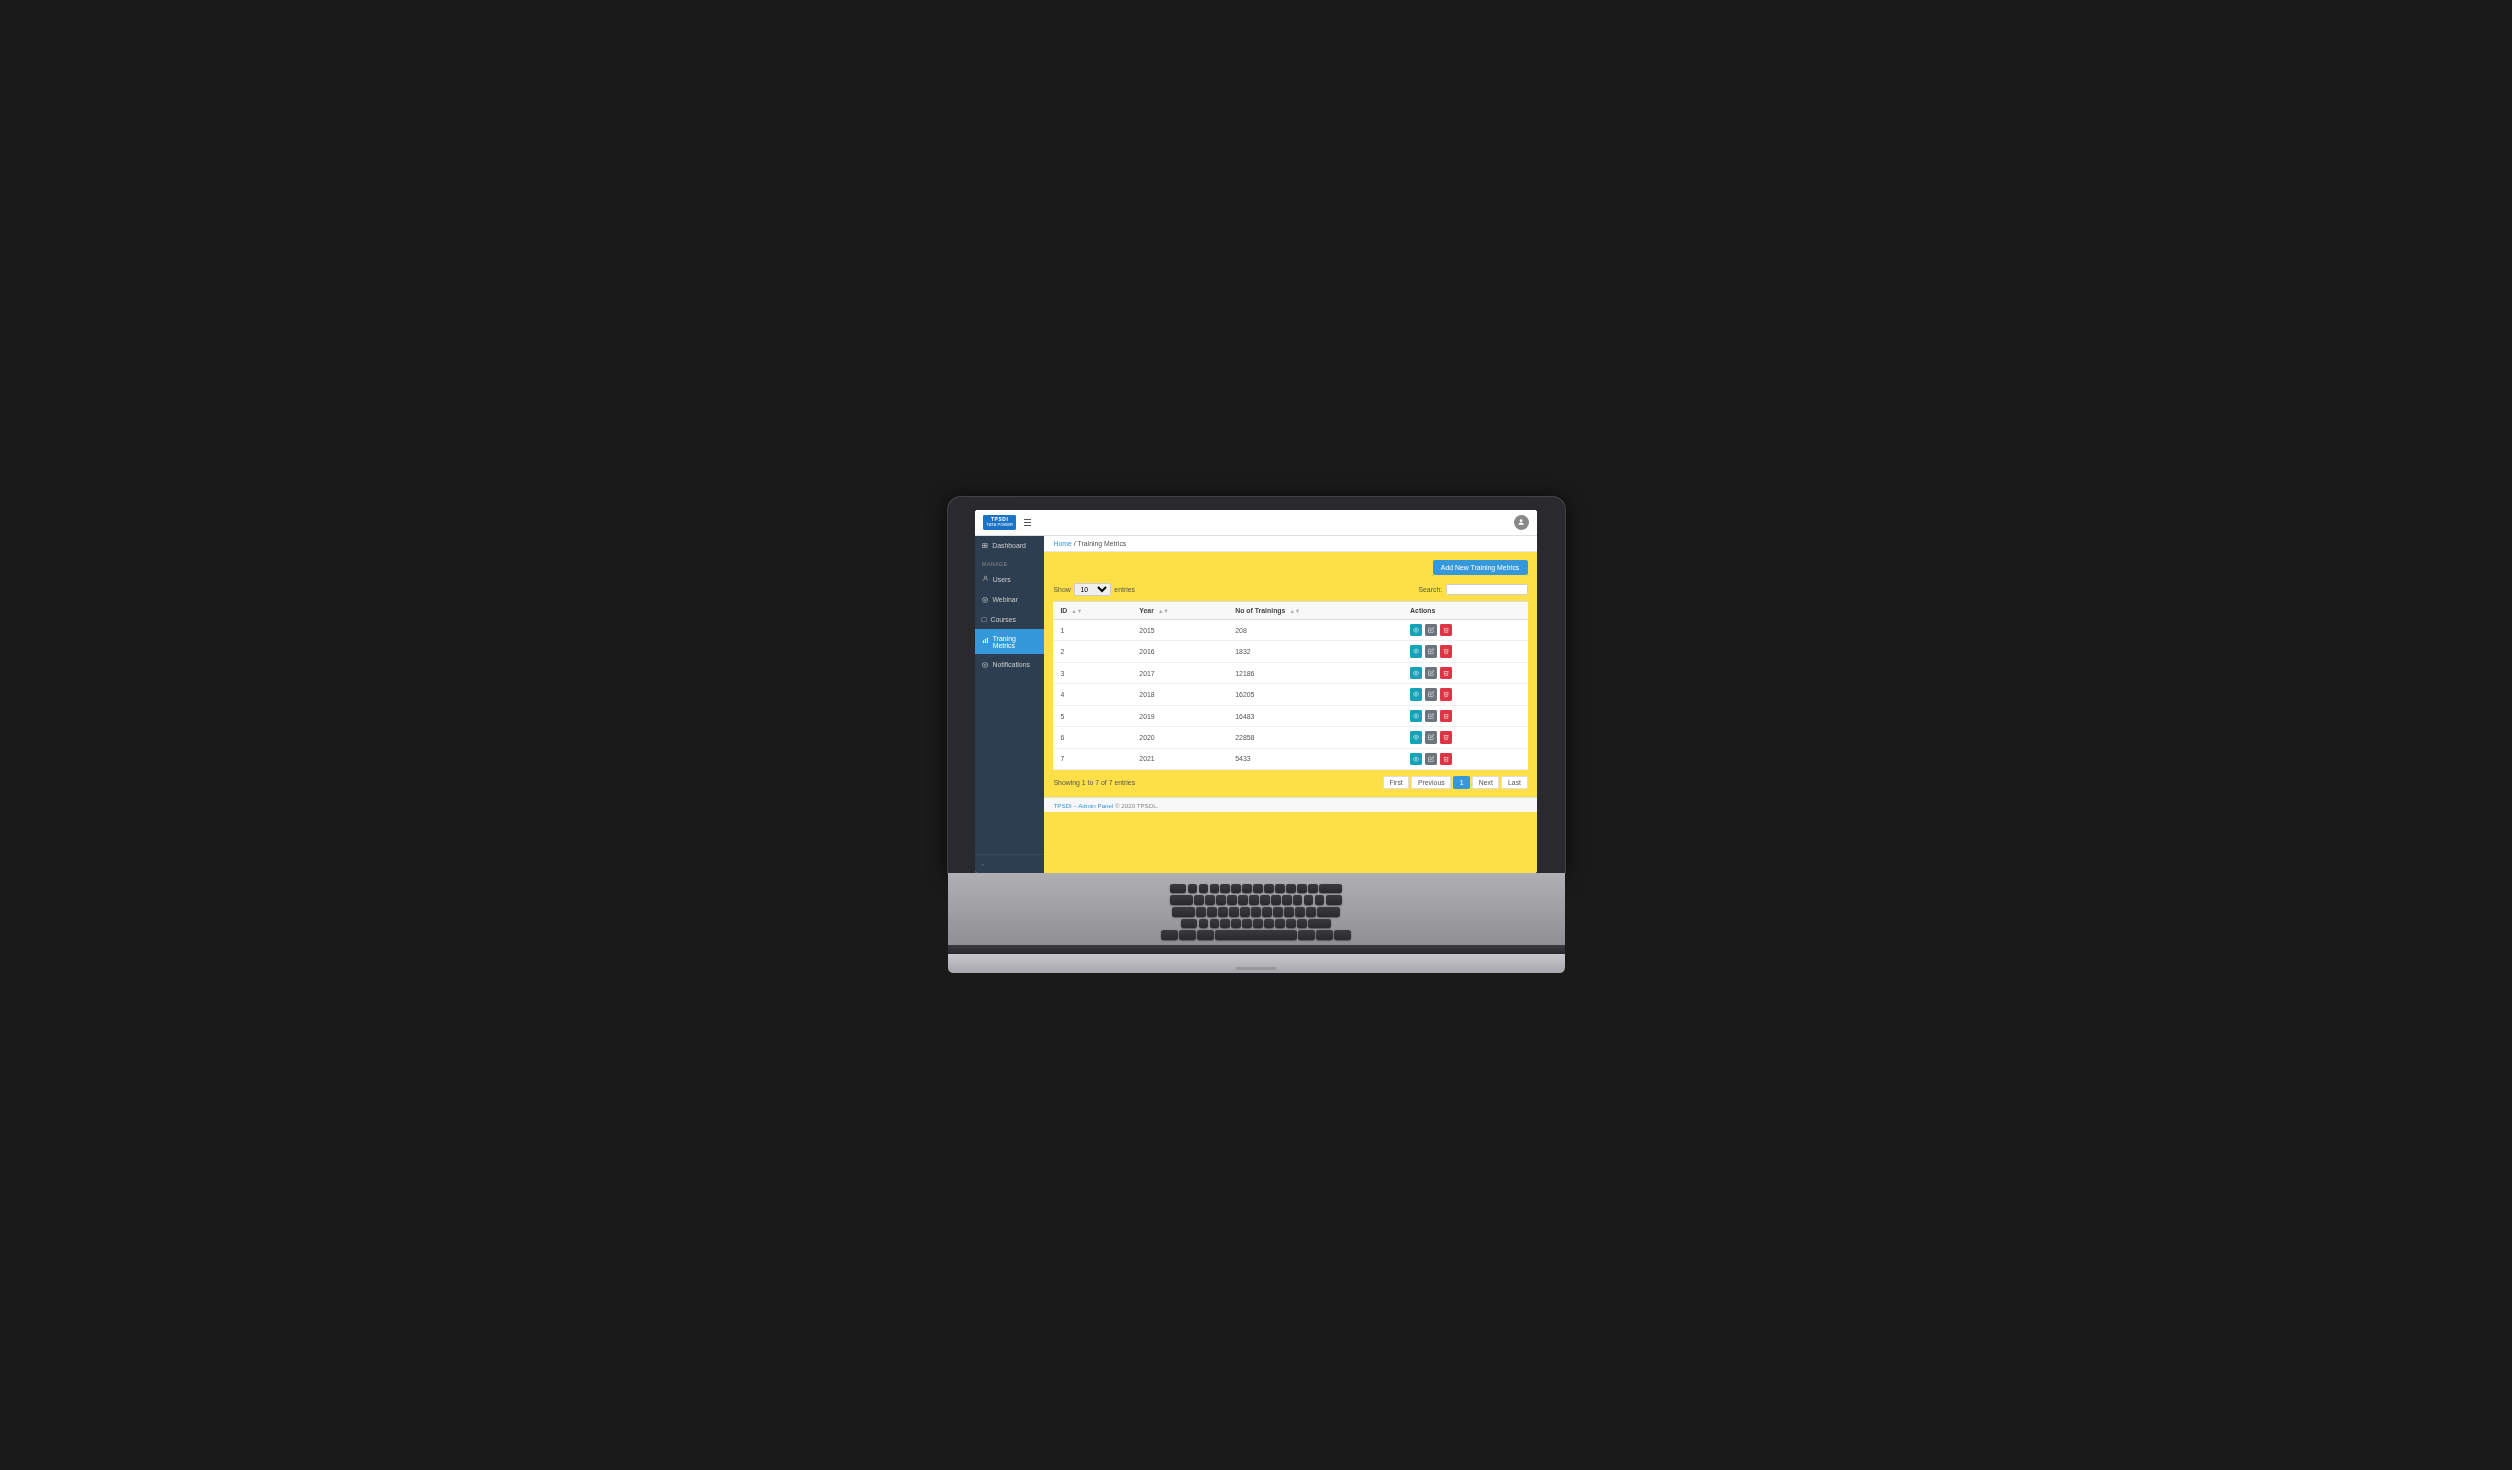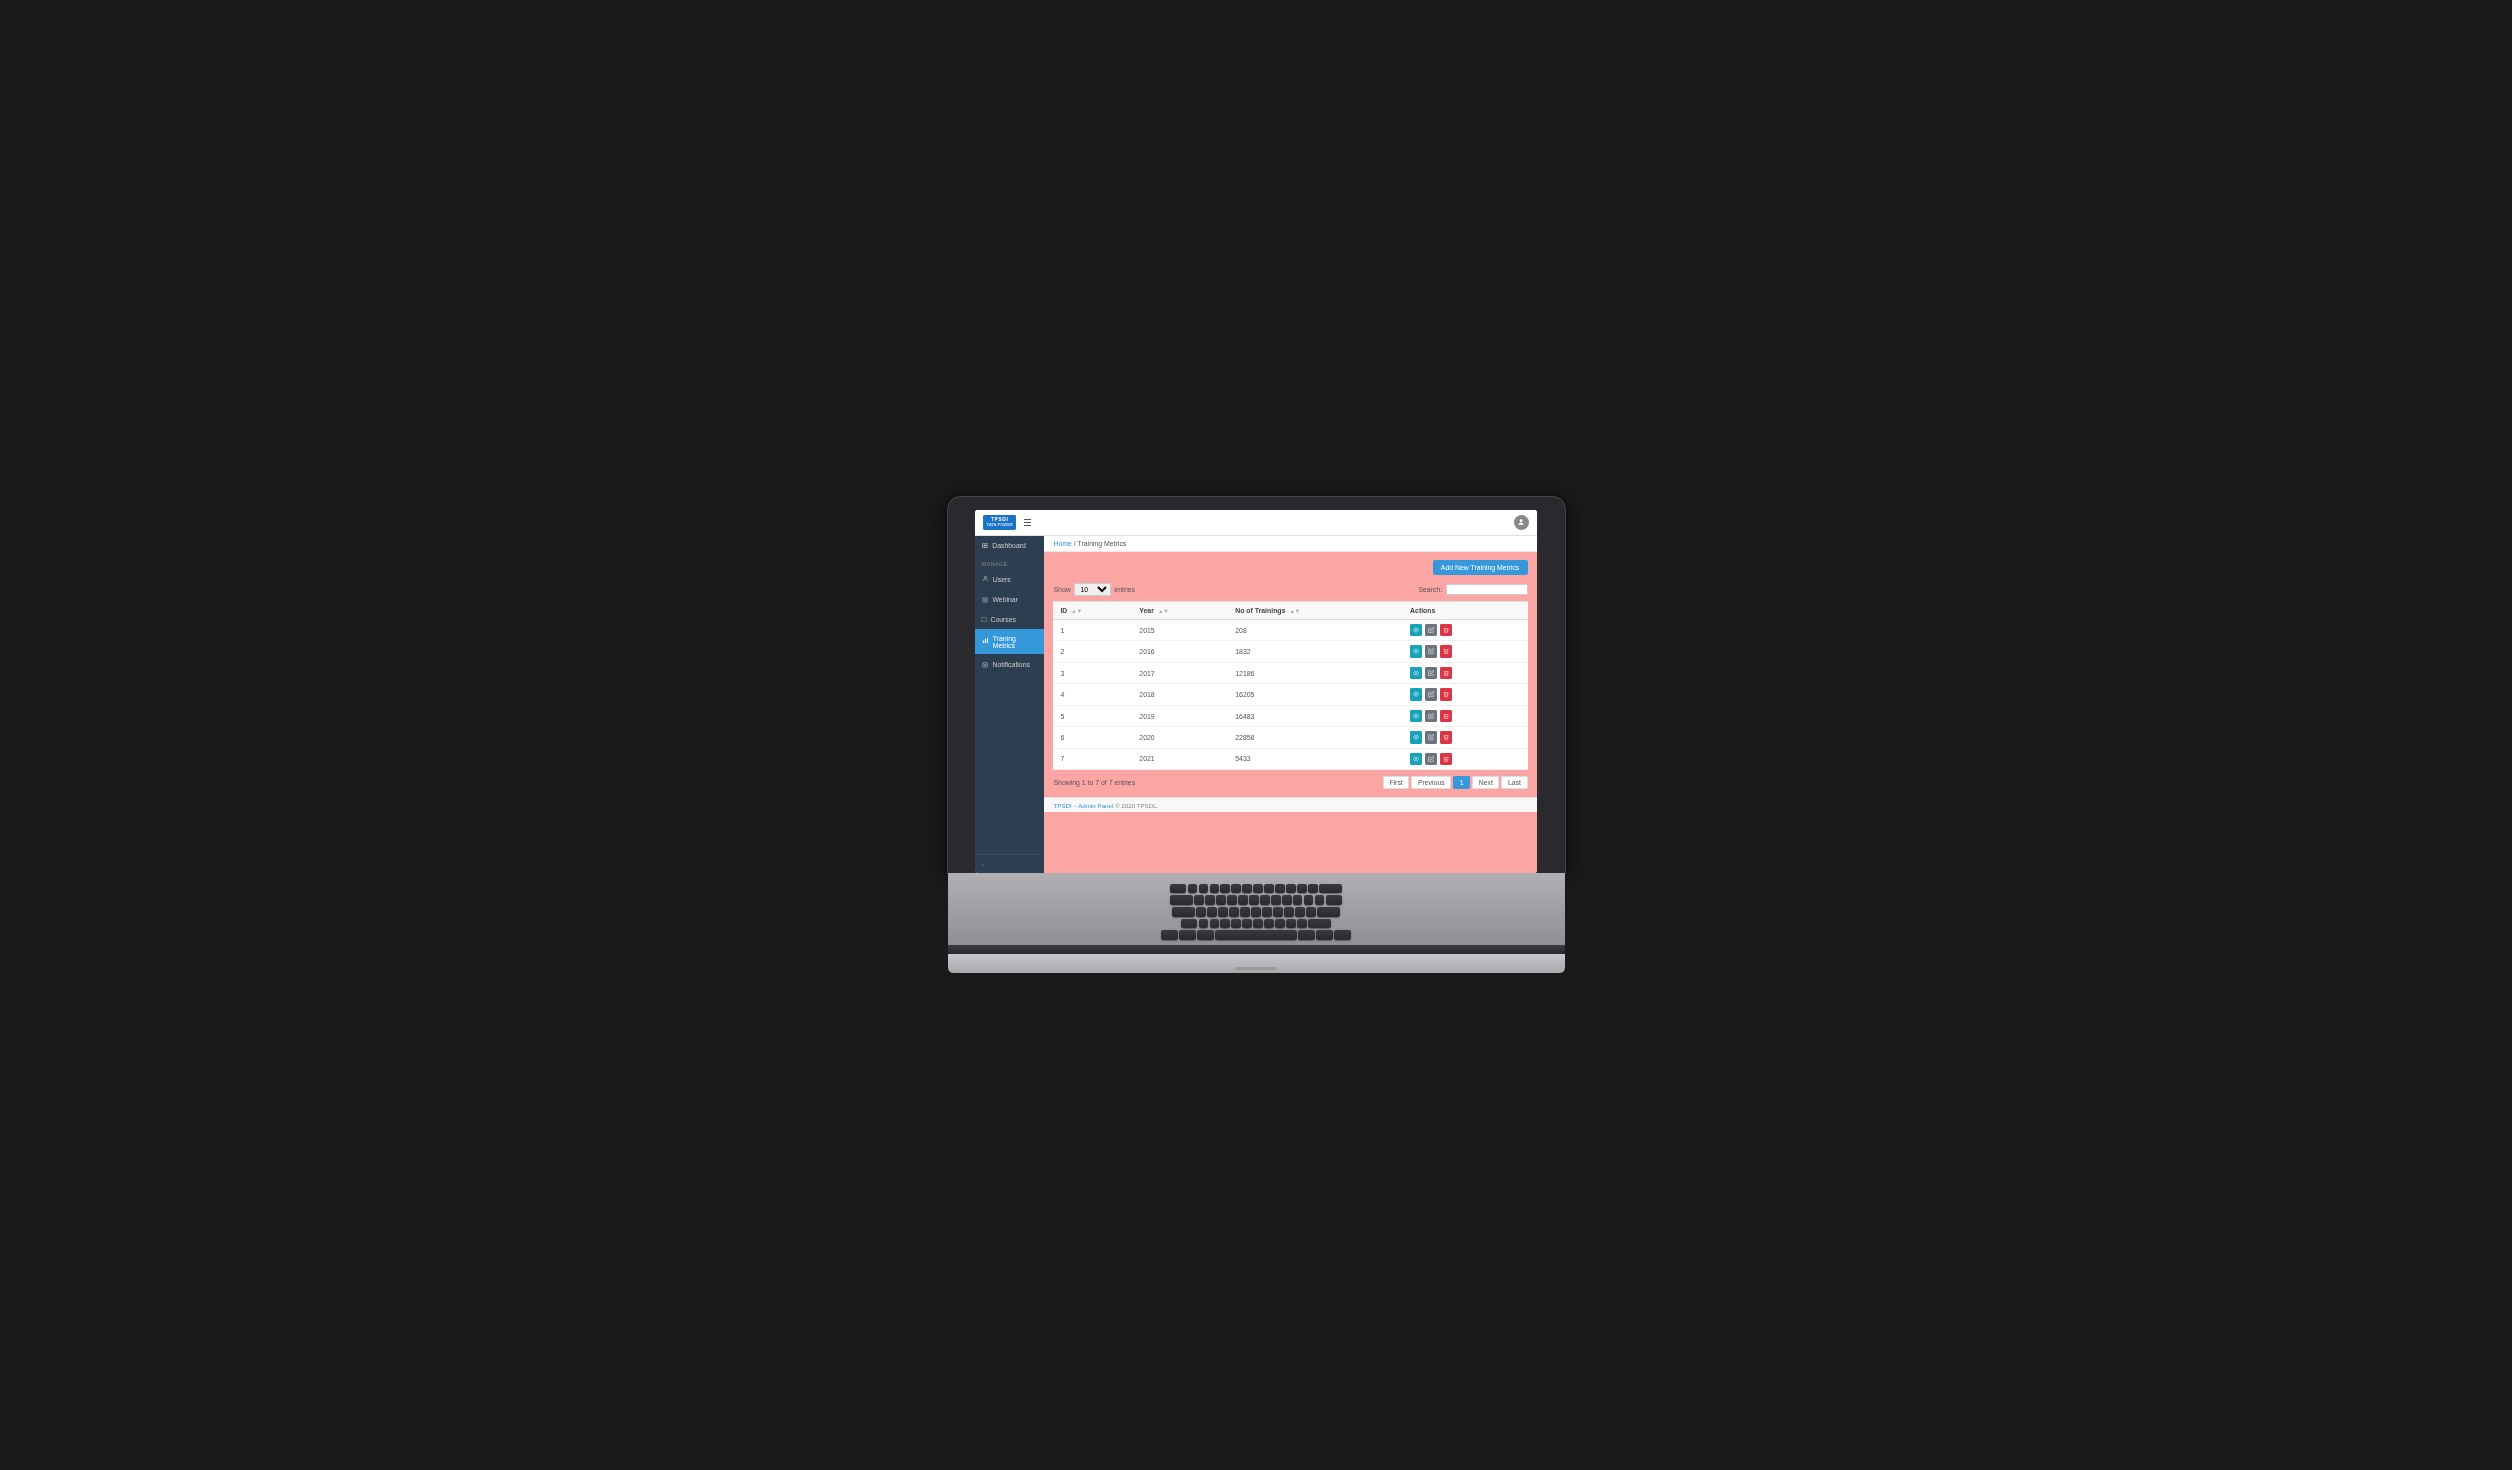--- a/index.html
+++ b/index.html
@@ -112,21 +112,21 @@
       color: #888;
       font-size: 6.2px;
       display: flex;
       align-items: center;
       gap: 2.7px;
     }
 
     
     .content {
       flex: 1;
-      background: #fca5a5;
+      background: #fde047;
       overflow-y: auto;
       padding: 0;
     }
     .breadcrumb {
       background: #fff;
       padding: 4.1px 9.6px;
       border-bottom: 0.7px solid #e8e8e8;
       font-size: 6.9px;
       color: #888;
     }

